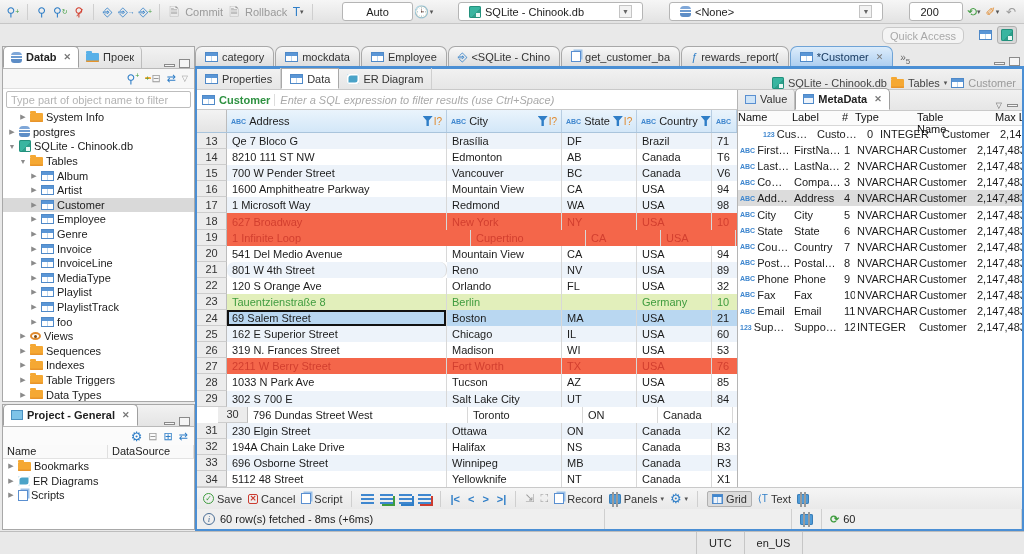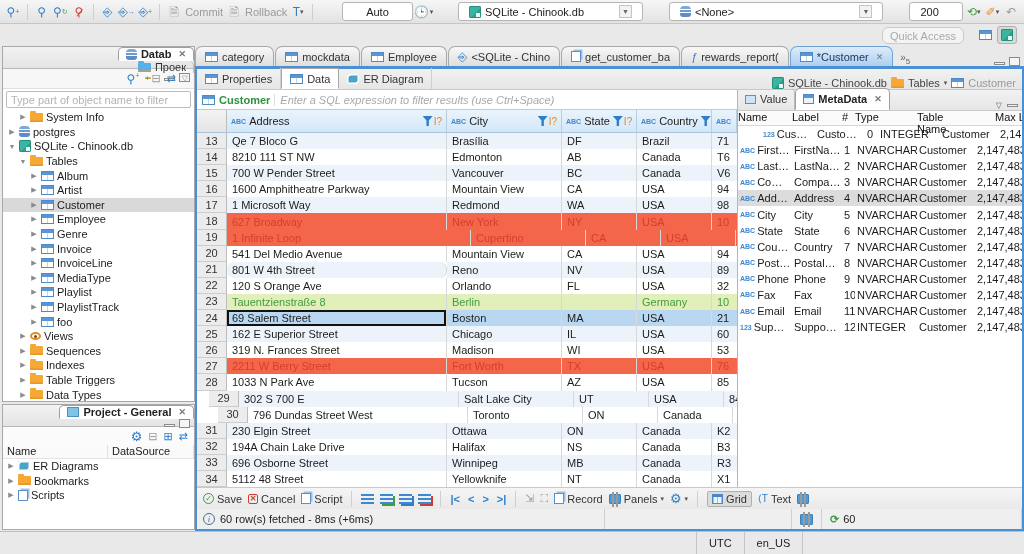--- a/index.html
+++ b/index.html
@@ -51,21 +51,21 @@
   .abc { font-size:7px; font-weight:bold; color:#3f87cf; letter-spacing:0; flex:none; }
   .closex { font-size:9px; color:#777; margin-left:3px; }
   .minmax { display:flex; gap:4px; margin-left:auto; padding-right:4px; }
   .mini { width:11px; height:9px; border:1px solid #8a8a8a; background:#f5f5f5; }
   .mini.bar { height:3px; margin-top:5px; }
 
   
   .leftpanel { position:absolute; left:2px; top:46px; width:193px; height:356px;
                background:#fff; border:1px solid #a8a8a8; }
   .ptabs { height:22px; background:linear-gradient(#f2f2f2,#e4e4e4); border-bottom:1px solid #b9b9b9;
-           display:flex; align-items:flex-end;flex-direction:column; }
+           display:flex; align-items:flex-end; }
   .ptab { height:22px; display:flex; align-items:center; gap:4px; padding:0 7px;
           border-right:1px solid #bdbdbd; border-radius:5px 5px 0 0; color:#333; white-space:nowrap; }
   .ptab.active { background:#fff; border:1px solid #9f9f9f; border-bottom-color:#fff; font-weight:bold; color:#222; }
   .ntools { height:20px; display:flex; align-items:center; justify-content:flex-end; gap:6px; padding:0 6px;
             background:#f7f7f7; border-bottom:1px solid #e0e0e0; }
   .nfilter { margin:2px 3px; height:17px; border:1px solid #bdbdbd; border-radius:2px; background:#fff;
              color:#b3b3b3; display:flex; align-items:center; padding:0 4px; overflow:hidden; white-space:nowrap; }
   .tree { overflow:hidden; }
   .trow { height:14.6px; display:flex; align-items:center; gap:3px; white-space:nowrap; overflow:hidden; }
   .trow.selected { background:#d9d9d9; }
@@ -374,27 +374,27 @@
       <span class="blue">⊞</span>
       <span class="blue">⇄</span>
     </div>
     <div class="pjhead">
       <div style="width:105px">Name</div>
       <div style="flex:1">DataSource</div>
     </div>
     <div id="proj-items">
         <div class="trow" style="padding-left: 4px;">
           <span class="tarrow">▶</span>
+          <span class="i-folder"></span>
+          <span>Bookmarks</span>
+        </div>
+        <div class="trow" style="padding-left: 4px;">
+          <span class="tarrow">▶</span>
           <span class="i-er"></span>
           <span>ER Diagrams</span>
-        </div>
-        <div class="trow" style="padding-left: 4px;">
-          <span class="tarrow">▶</span>
-          <span class="i-folder"></span>
-          <span>Bookmarks</span>
         </div>
         <div class="trow" style="padding-left: 4px;">
           <span class="tarrow">▶</span>
           <span class="i-script"></span>
           <span>Scripts</span>
         </div>
       </div>
   </div>
 
   <div class="etabs" id="editor-tabs">
@@ -652,21 +652,21 @@
           <span class="gcell" style="flex: 1 1 0%; border-right: none;">76</span>
         </span>
         <span class="grow " style="display: flex;">
           <span class="gnum">28</span>
           <span class="gcell" style="width: 220px;">1033 N Park Ave</span>
           <span class="gcell" style="width: 115px;">Tucson</span>
           <span class="gcell" style="width: 75px;">AZ</span>
           <span class="gcell" style="width: 75px;">USA</span>
           <span class="gcell" style="flex: 1 1 0%; border-right: none;">85</span>
         </span>
-        <span class="grow stripe" style="display: flex; margin-left: 12px;">
+        <span class="grow stripe" style="display: flex;">
           <span class="gnum">29</span>
           <span class="gcell" style="width: 220px;">302 S 700 E</span>
           <span class="gcell" style="width: 115px;">Salt Lake City</span>
           <span class="gcell" style="width: 75px;">UT</span>
           <span class="gcell" style="width: 75px;">USA</span>
           <span class="gcell" style="flex: 1 1 0%; border-right: none;">84</span>
         </span>
         <span class="grow " style="display: flex; padding-left: 21px;">
           <span class="gnum">30</span>
           <span class="gcell" style="width: 220px;">796 Dundas Street West</span>

